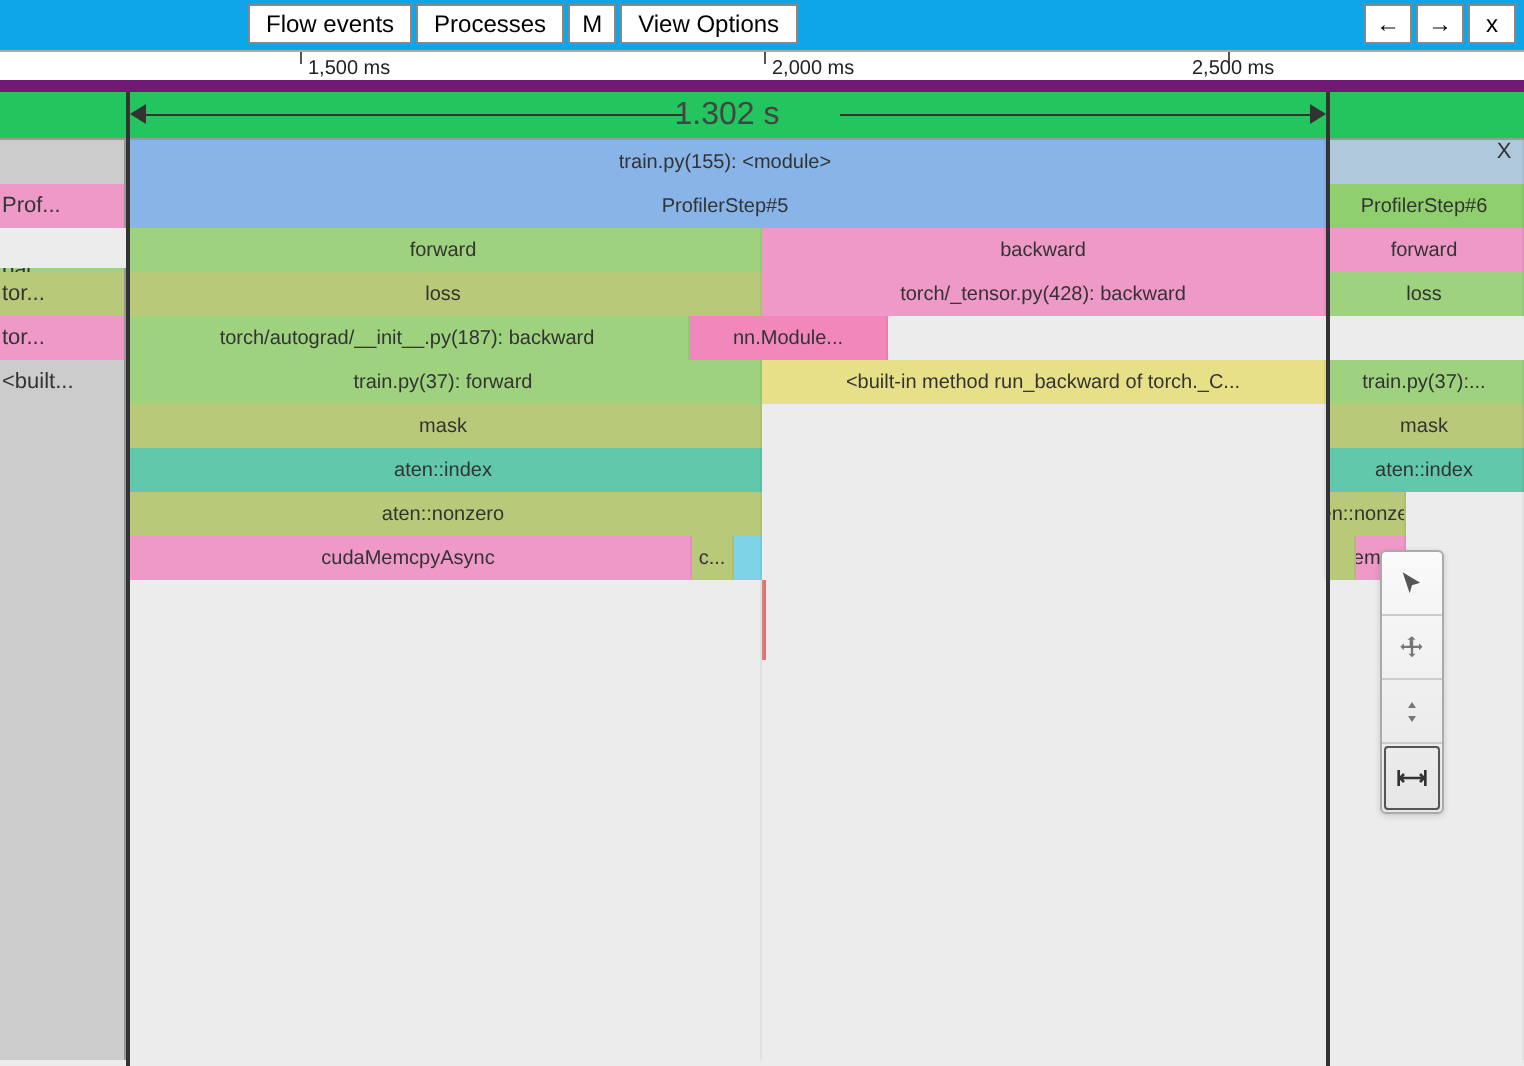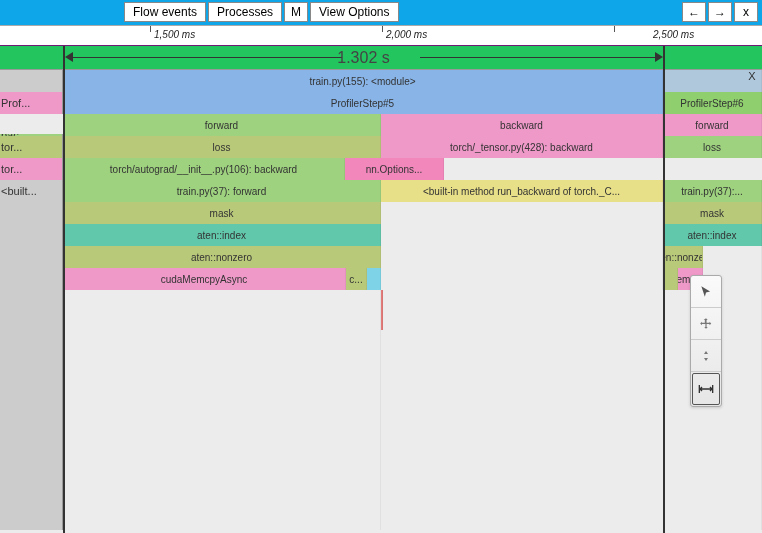--- a/index.html
+++ b/index.html
@@ -39,23 +39,22 @@
   cursor: pointer;
   height: 20px;
   display: inline-flex;
   align-items: center;
 }
 .btn.sq { width: 24px; justify-content: center; padding: 2px 0; }
 .ruler {
   position: relative;
   height: 20px;
   background: #fff;
-  border-bottom: 1px solid #701a75;
+  border-bottom: 6px solid #701a75;
   font-size: 10px;
-  font-style: italic;
 }
 .tick { position: absolute; top: 0; border-left: 1px solid #555; height: 6px; }
 .ticklabel { position: absolute; top: 3px; font-size: 10px; color: #222; }
 .range-row {
   position: relative;
   height: 24px;
   background: #22c55e;
   border-bottom: 1px solid #999;
   display: flex;
   align-items: center;
@@ -214,21 +213,21 @@
     <button class="btn sq">x</button>
   </div>
 </div>
 
 <div class="ruler">
   <div class="tick" style="left:150px"></div>
   <div class="ticklabel" style="left:154px">1,500 ms</div>
   <div class="tick" style="left:382px"></div>
   <div class="ticklabel" style="left:386px">2,000 ms</div>
   <div class="tick" style="left:614px"></div>
-  <div class="ticklabel" style="left:653px">2,500 ms</div>
+  <div class="ticklabel" style="left:596px">2,500 ms</div>
 </div>
 
 <div class="range-row">
   <div class="range-arrowhead-l" style="left:65px"></div>
   <div class="range-arrow" style="left:72px; width:270px"></div>
   <div class="range-label">1.302 s</div>
   <div class="range-arrow" style="left:420px; width:236px"></div>
   <div class="range-arrowhead-r" style="left:655px"></div>
 </div>
 
@@ -263,22 +262,22 @@
     <div class="side-col side-bg-olive">tor...</div>
     <div class="lane">
       <div class="ev c-olive" style="width:318px">loss</div>
       <div class="ev c-pink" style="width:282px">torch/_tensor.py(428): backward</div>
       <div class="ev c-green" style="width:99px">loss</div>
     </div>
   </div>
   <div class="row">
     <div class="side-col side-bg-pink">tor...</div>
     <div class="lane">
-      <div class="ev c-green" style="width:282px">torch/autograd/__init__.py(106): backward</div>
-      <div class="ev c-pink2" style="width:99px">nn.Options...</div>
+      <div class="ev c-green" style="width:282px">torch/autograd/__init__.py(187): backward</div>
+      <div class="ev c-pink2" style="width:99px">nn.Module...</div>
     </div>
   </div>
   <div class="row">
     <div class="side-col side-bg-grey">&lt;built...</div>
     <div class="lane">
       <div class="ev c-green" style="width:318px">train.py(37): forward</div>
       <div class="ev c-yellow" style="width:282px">&lt;built-in method run_backward of torch._C...</div>
       <div class="ev c-green" style="width:99px">train.py(37):...</div>
     </div>
   </div>

